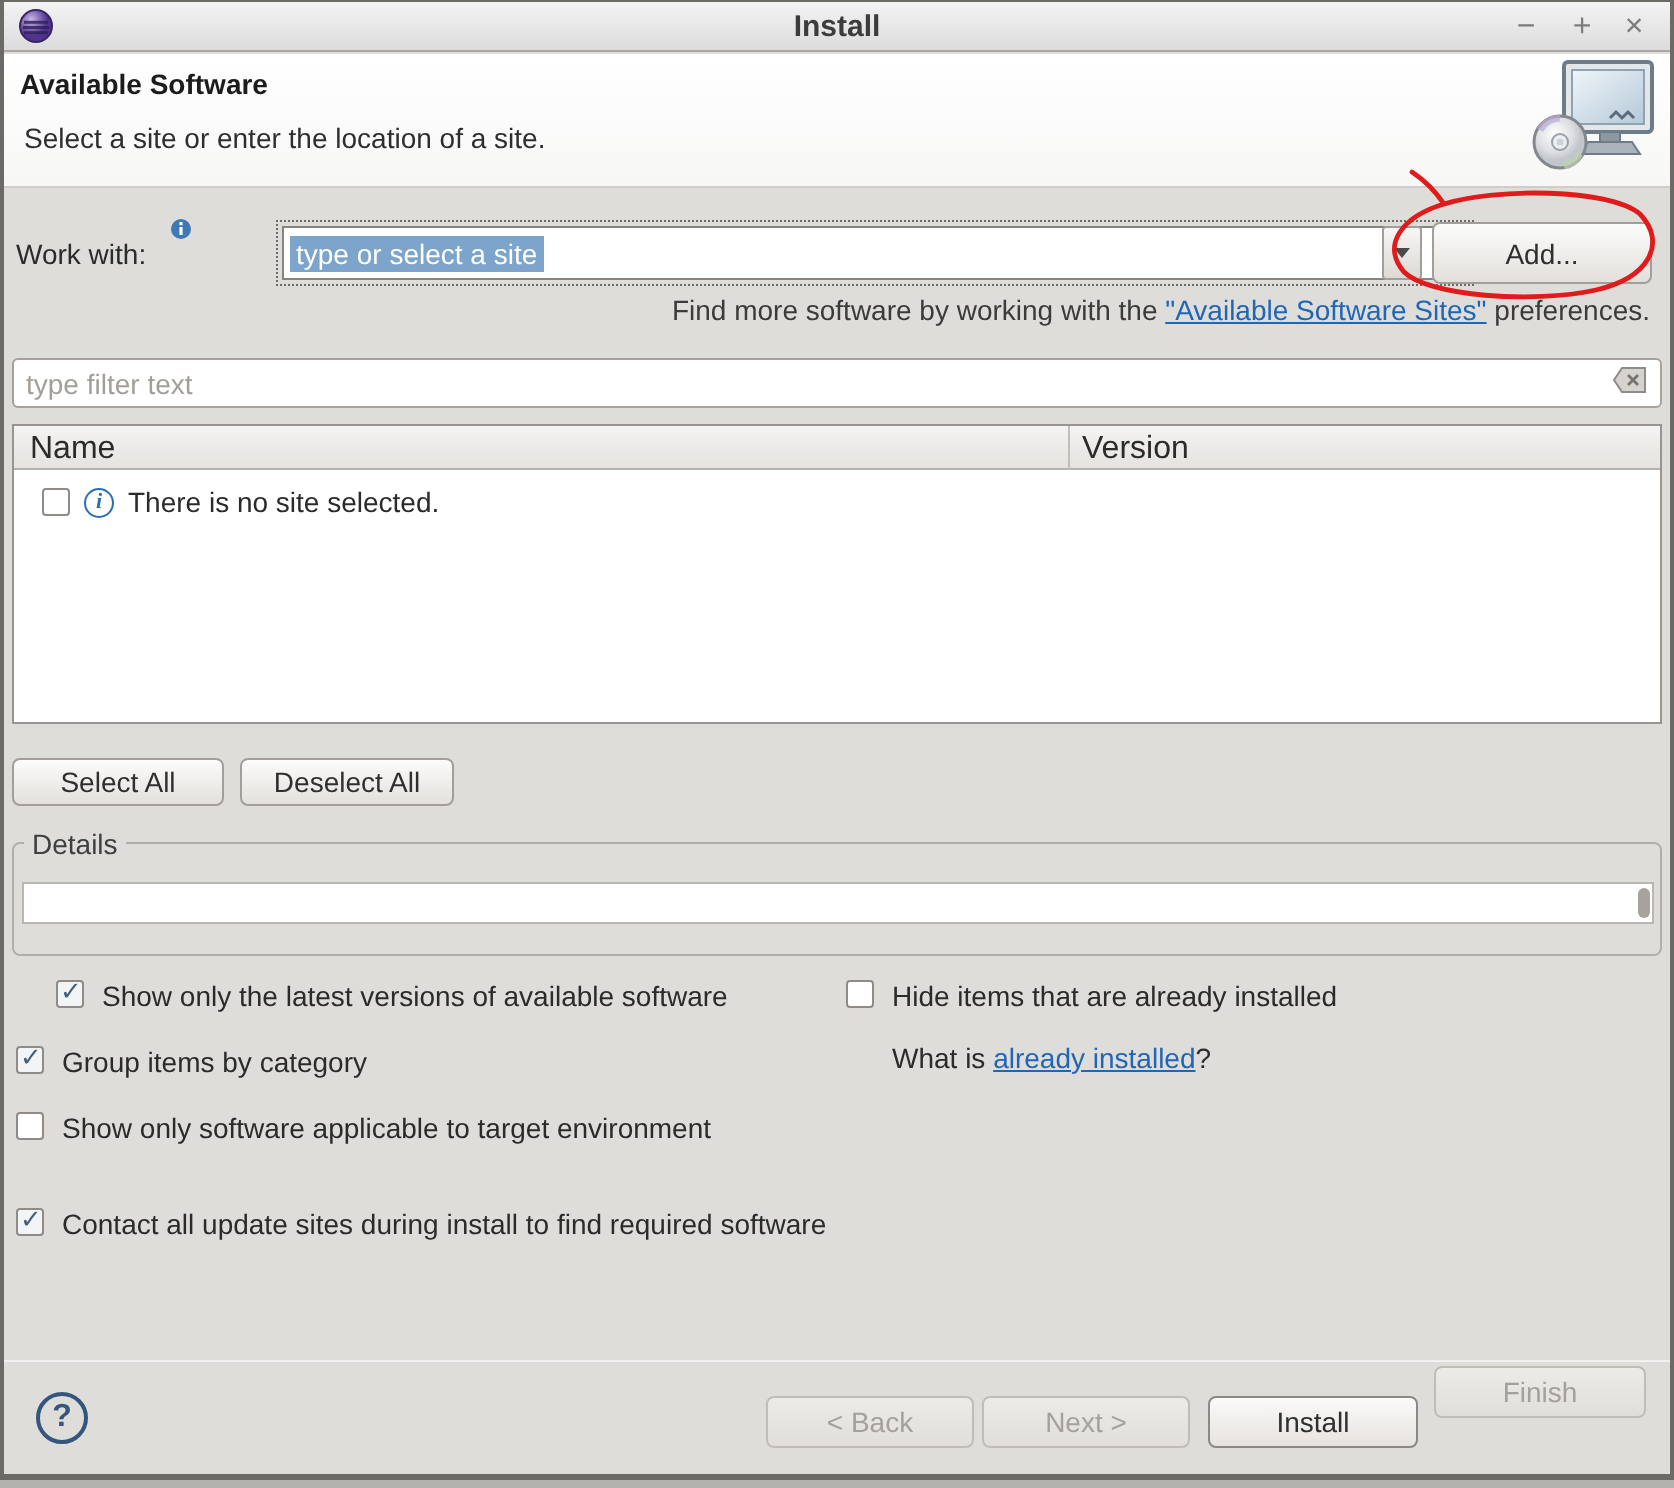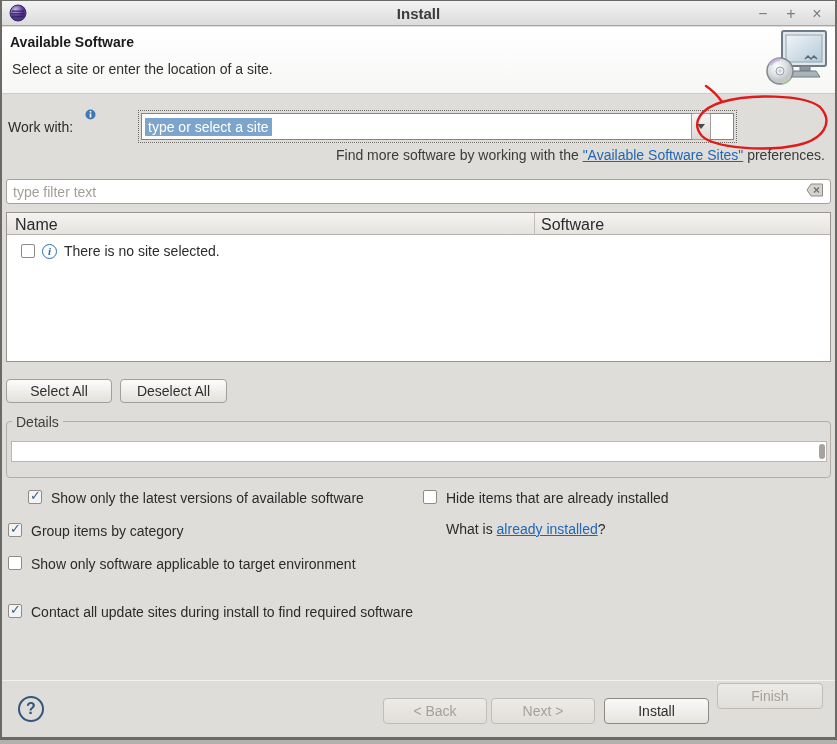--- a/index.html
+++ b/index.html
@@ -139,20 +139,21 @@
       <rect x="4.7" y="4.5" width="1.6" height="4" fill="#fff"></rect>
       <rect x="4.7" y="2" width="1.6" height="1.6" fill="#fff"></rect>
     </svg>
   </span>
   <div class="abs combo">
     <span class="combo-sel">type or select a site</span>
   </div>
   <div class="abs dropbtn">
     <span class="tri"></span>
   </div>
+  <div class="abs btn" style="left:716px;top:111px;width:110px;height:31px;">Add...</div>
 
   <svg class="abs annot" viewBox="0 0 155 68">
     <path d="M 40,18 C 20,24 8,38 20,52 C 32,64 84,68 116,61 C 142,55 152,38 138,23 C 122,10 66,10 40,18 C 36,12 30,6 24,2" fill="none" stroke="#e01b1b" stroke-width="2.4" stroke-linecap="round"></path>
   </svg>
 
   <div class="abs findmore"><span>Find more software by working with the </span><span class="link">"Available Software Sites"</span><span> preferences.</span></div>
 
   <div class="abs filter">
     <span class="placeholder">type filter text</span>
     <span>
@@ -160,21 +161,21 @@
         <path d="M5,1 L1,7 L5,13 H16.5 V1 Z" fill="#d6d2ce" stroke="#8f8b87"></path>
         <path d="M8,4.5 L13,9.5 M13,4.5 L8,9.5" stroke="#76726e" stroke-width="1.4"></path>
       </svg>
     </span>
   </div>
 
   <div class="abs table">
     <div class="thead">
       <span class="th" style="left:8px;">Name</span>
       <span class="colsep"></span>
-      <span class="th" style="left:534px;">Software</span>
+      <span class="th" style="left:534px;">Version</span>
     </div>
     <div class="trow">
       <span class="cb"></span>
       <span class="info-badge">i</span>
       <span>There is no site selected.</span>
     </div>
   </div>
 
   <div class="abs btn" style="left:6px;top:379px;width:106px;height:24px;">Select All</div>
   <div class="abs btn" style="left:120px;top:379px;width:107px;height:24px;">Deselect All</div>

